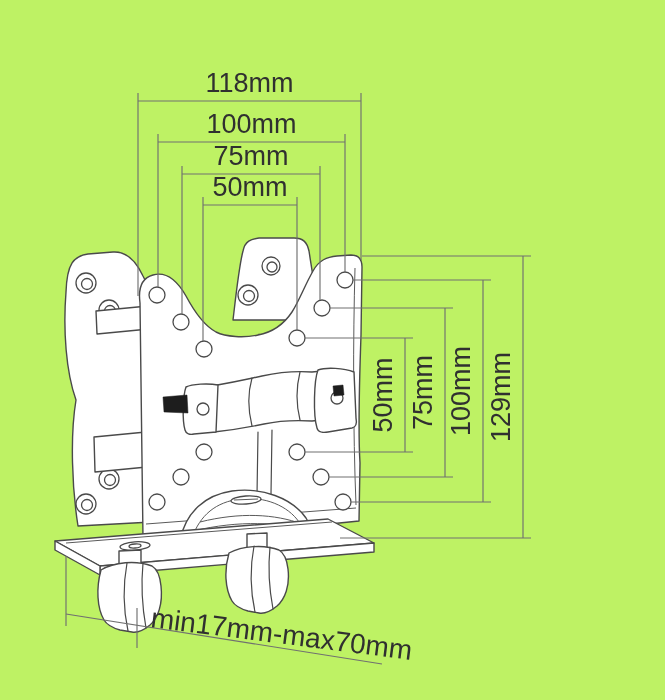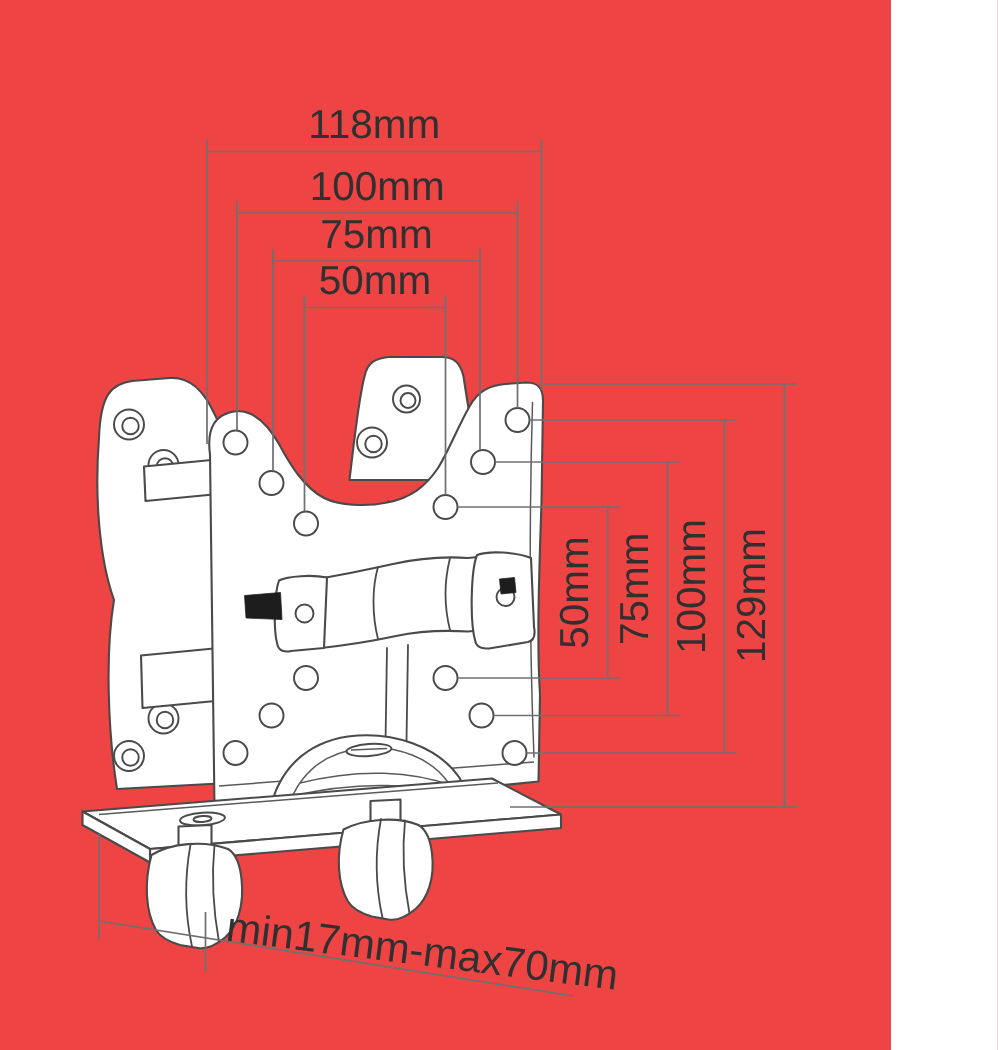--- a/index.html
+++ b/index.html
@@ -1,16 +1,16 @@
 <!DOCTYPE html>
 <html><head>
 <meta charset="utf-8">
 <style>
   html,body{margin:0;padding:0;background:#ffffff;}
-  #stage{position:relative;width:594px;height:700px;background:#ef4444;overflow:hidden;}
+  #stage{position:relative;width:665px;height:700px;background:#bef264;overflow:hidden;}
   svg{display:block;}
   .part{fill:#ffffff;stroke:#4a4a4a;stroke-width:1.4;stroke-linejoin:round;stroke-linecap:round;}
   .pline{fill:none;stroke:#4a4a4a;stroke-width:1.2;stroke-linejoin:round;stroke-linecap:round;}
   .plight{fill:none;stroke:#5a5a5a;stroke-width:1;}
   .hole{fill:#ffffff;stroke:#4a4a4a;stroke-width:1.3;}
   .bolt{fill:#1d1d1d;stroke:#1d1d1d;stroke-width:0.5;}
   .dimline{fill:none;stroke:#707070;stroke-width:1.15;}
   .dimtext{fill:#303030;font-family:"Liberation Sans",sans-serif;font-size:27px;}
   .dimtext-bottom{fill:#303030;font-family:"Liberation Sans",sans-serif;font-size:28px;}
 </style>

